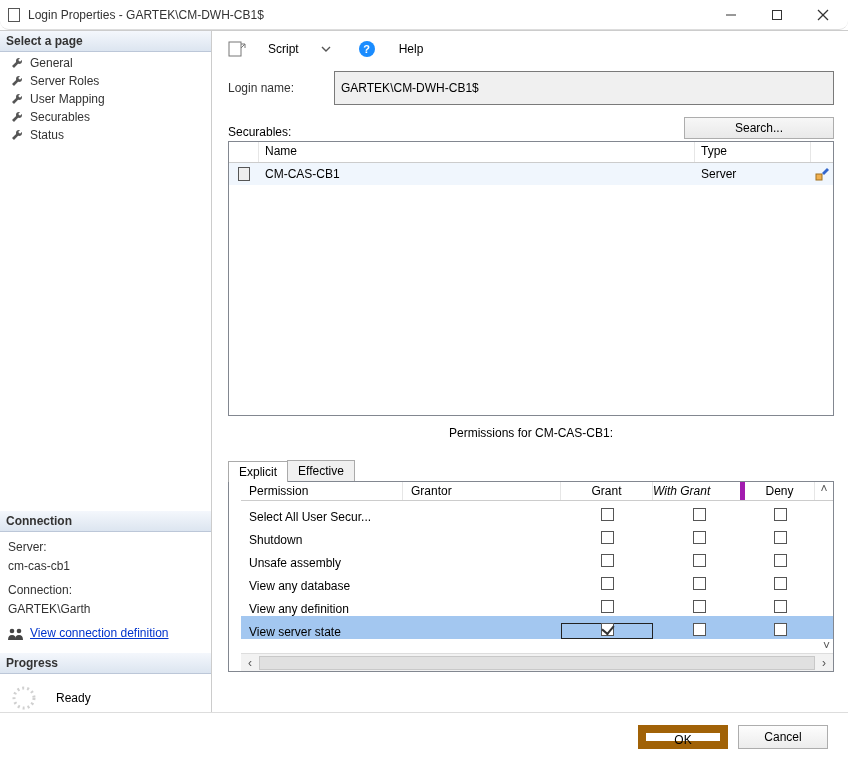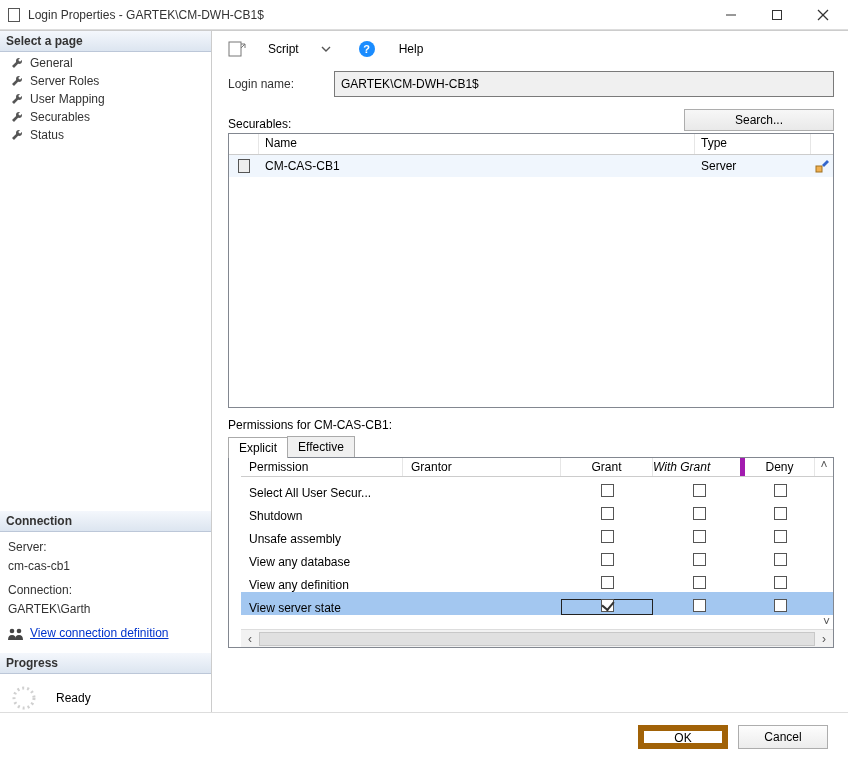--- a/index.html
+++ b/index.html
@@ -1,18 +1,18 @@
 <!DOCTYPE html>
 <html><head>
 <meta charset="utf-8">
 <style>
 * { box-sizing: border-box; margin: 0; padding: 0; font-family: "Segoe UI", Tahoma, sans-serif; font-size: 12px; }
 body { background: #fff; width: 848px; height: 768px; overflow: hidden; }
 
-.titlebar { display: flex; align-items: center; height: 30px; padding: 0 2px 0 8px; border-bottom: 1px solid #ddd; }
+.titlebar { display: flex; align-items: center; height: 30px; padding: 0 2px 0 8px; border-bottom: 1px solid #ddd; border-radius: 9px; }
 .titlebar .app-icon { width: 12px; height: 14px; border: 1px solid #555; margin-right: 8px; display:inline-block; }
 .titlebar .title-text { flex: 1; color: #333; }
 .titlebar .win-btn { width: 46px; height: 30px; display: flex; align-items: center; justify-content: center; color: #333; }
 .titlebar .win-btn svg { width: 12px; height: 12px; }
 
 .main-split { display: flex; height: 682px; border-top: 1px solid #ccc; }
 .sidebar { width: 212px; display: flex; flex-direction: column; border-right: 1px solid #ccc; }
 .section-header { background: linear-gradient(#f4f7fc, #dce5f0); font-weight: bold; color: #333; padding: 3px 6px; border-bottom: 1px solid #bcc7d8; }
 .page-list { flex: 0 0 auto; background: #fff; padding: 2px 0; }
 .page-item { display: flex; align-items: flex-start; padding: 2px 10px; color: #333; cursor: default; }
@@ -28,40 +28,40 @@
 
 .content { flex: 1; padding: 10px 14px 0 16px; display: flex; flex-direction: column; }
 .toolbar-row { display: flex; align-items: center; gap: 20px; margin-bottom: 14px; }
 .script-icon { width: 18px; height: 16px; }
 .script-label { margin: 0 2px; }
 .dd-arrow { width: 10px; height: 10px; }
 .help-icon { width: 16px; height: 16px; border-radius: 50%; background: #1a8cff; color: #fff; display: inline-flex; align-items: center; justify-content: center; font-weight: bold; margin-left: 8px; font-size:11px; }
 
 .form-row { display: flex; align-items: center; margin-bottom: 12px; gap: 28px; }
 .form-label { width: 78px; color: #333; }
-.login-name-input { flex: 1; height: 26px; border: 1px solid #7a7a7a; background: #f0f0f0; padding: 0 6px; }
+.login-name-input { flex: 1; height: 34px; border: 1px solid #7a7a7a; background: #f0f0f0; padding: 0 6px; }
 
 .securables-row { display: flex; align-items: flex-end; justify-content: space-between; margin-bottom: 2px; }
 .search-btn { width: 150px; height: 22px; border: 1px solid #adadad; background: linear-gradient(#f7f7f7,#e9e9e9); cursor: pointer; }
 
 .securables-grid { border: 1px solid #828790; height: 275px; display: flex; flex-direction: column; }
 .grid-header { display: flex; background: #fff; border-bottom: 1px solid #ccc; }
 .gh-blank { width: 30px; border-right: 1px solid #e6e6e6; height: 20px; }
 .gh-name { flex: 1; padding: 2px 6px; border-right: 1px solid #e6e6e6; }
 .gh-type { width: 116px; padding: 2px 6px; border-right: 1px solid #e6e6e6; }
 .gh-end { width: 22px; }
 .grid-body { flex: 1; overflow: auto; }
 .grid-row { display: flex; align-items: center; height: 22px; background: #f0f6fd; }
 .gc-blank { width: 30px; display: flex; align-items: center; justify-content: center; }
 .gc-name { flex: 1; padding: 0 6px; }
 .gc-type { width: 116px; padding: 0 6px; }
 .gc-end { width: 22px; display:flex; align-items:center; justify-content:center; }
 .server-icon { width: 12px; height: 14px; border: 1px solid #555; display:inline-block; background:#eee; }
 
-.perm-label { margin-top: 10px; margin-bottom: 4px; }
+.perm-label { margin-top: 10px; margin-bottom: 20px; text-align: center; }
 .tabstrip { display: flex; }
 .tab { border: 1px solid #aaa; border-bottom: none; padding: 3px 10px; background: #f0f0f0; margin-right: -1px; }
 .tab.active { background: #fff; position: relative; top: 1px; }
 .perm-grid-wrap { border: 1px solid #828790; height: 191px; display: flex; flex-direction: column; padding-left: 12px; }
 .pg-header { display: flex; border-bottom: 1px solid #ccc; background: #fff; }
 .pg-name { flex: 1.15; padding: 2px 8px; border-right: 1px solid #e6e6e6; }
 .pg-grantor { width: 158px; padding: 2px 8px; border-right: 1px solid #e6e6e6; }
 .pg-grant { width: 92px; text-align: center; padding: 2px 0; border-right: 1px solid #e6e6e6; }
 .pg-with { width: 92px; text-align: left; padding: 2px 0; border-right: 5px solid #a21caf; font-style: italic; }
 .pg-deny { width: 70px; text-align: center; padding: 2px 0; border-right: 1px solid #e6e6e6; }
@@ -77,21 +77,21 @@
 .pc-grant { width: 92px; } .pc-with { width: 92px; } .pc-deny { width: 70px; }
 .pc-arrow { width: 18px; }
 .chk { display: inline-block; width: 13px; height: 13px; border: 1px solid #555; background: #fff; position: relative; }
 .chk.on::after { content:""; position:absolute; left:2px; top:-1px; width:6px; height:9px; border:solid #333; border-width:0 2px 2px 0; transform:rotate(40deg); }
 .hscroll-row { display:flex; align-items:center; height:18px; border-top:1px solid #ddd; background:#f2f2f2; position: relative; }
 .hscroll-row .ar { width:18px; text-align:center; color:#555; }
 .hscroll-row .track { flex:1; height:14px; background:#e0e0e0; margin:2px 0; border:1px solid #c8c8c8; }
 
 .footer { display:flex; justify-content:flex-end; gap:10px; padding:12px 20px; border-top:1px solid #ddd; background:#fff; }
 .dlg-btn { width:90px; height:24px; border:1px solid #adadad; background:linear-gradient(#fdfdfd,#ececec); cursor:pointer; }
-.dlg-btn.ok { border:6px solid #a16207; background:#fff; }
+.dlg-btn.ok { border:8px solid #a16207; background:#fff; }
 </style>
 </head>
 <body>
 
 <div class="titlebar">
   <span class="app-icon"></span>
   <span class="title-text">Login Properties - GARTEK\CM-DWH-CB1$</span>
   <div class="win-btn">
       <svg viewBox="0 0 12 12">
         <line x1="1" y1="6" x2="11" y2="6" stroke="#333" stroke-width="1"></line>

